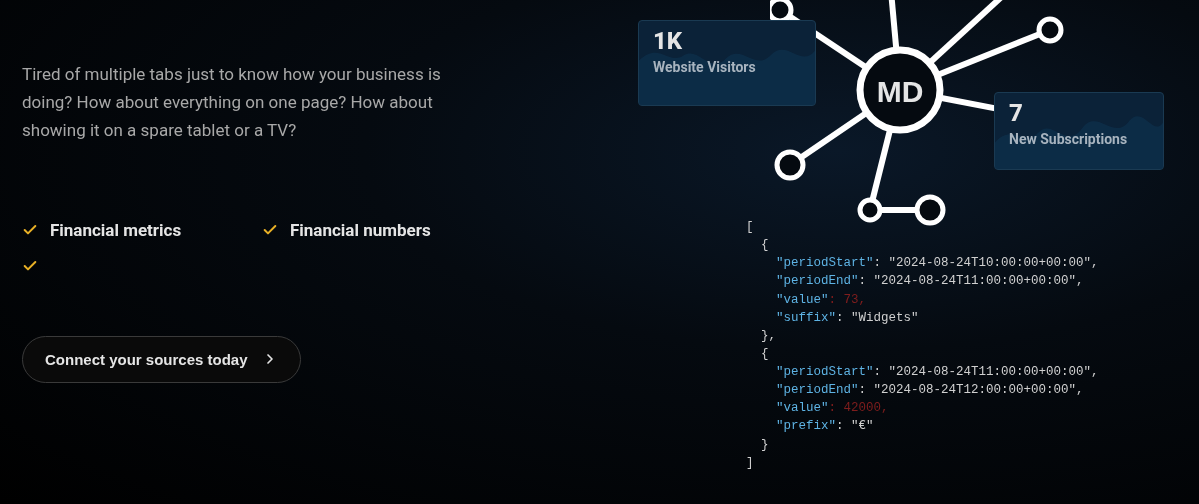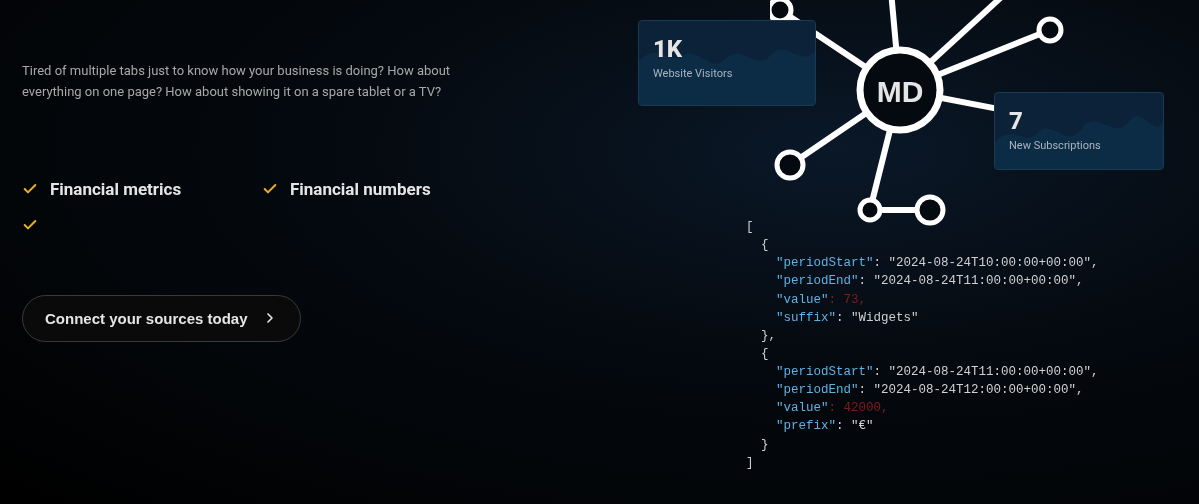--- a/index.html
+++ b/index.html
@@ -20,21 +20,21 @@
 }
 .headline {
   font-size: 46px;
   font-weight: 800;
   line-height: 1.1;
   color: #e2e2e2;
   letter-spacing: -0.5px;
 }
 .sub {
   margin-top: 42px;
-  font-size: 13px;
+  font-size: 17px;
   line-height: 1.65;
   color: #a8a8a8;
   max-width: 470px;
 }
 .features {
   margin-top: 76px;
   display: grid;
   grid-template-columns: 240px 240px;
   row-gap: 18px;
 }
@@ -82,40 +82,41 @@
   left: 170px;
   top: -30px;
   width: 420px;
   height: 280px;
 }
 .stat-card {
   position: absolute;
   background: #0b2238;
   border: 1px solid #1a3a52;
   border-radius: 4px;
-  padding: 14px 14px 12px;
+  padding: 6px 14px 12px;
   color: #cfcfcf;
   overflow: hidden;
 }
 .stat-card .wave {
   position: absolute;
   inset: 0;
   opacity: 0.55;
 }
 .stat-val {
   font-size: 24px;
   font-weight: 800;
   color: #e5e5e5;
   position: relative;
 }
 .stat-label {
-  font-size: 11px;
+  font-size: 14px;
   color: #a8b4bf;
   margin-top: 4px;
   position: relative;
+  font-weight: bold;
 }
 .card1 { left: 38px; top: 20px; width: 178px; height: 86px; }
 .card2 { left: 394px; top: 92px; width: 170px; height: 78px; }
 
 .code {
   position: absolute;
   left: 146px;
   top: 218px;
   width: 440px;
   font-family: "SFMono-Regular", Consolas, "Liberation Mono", Menlo, monospace;

